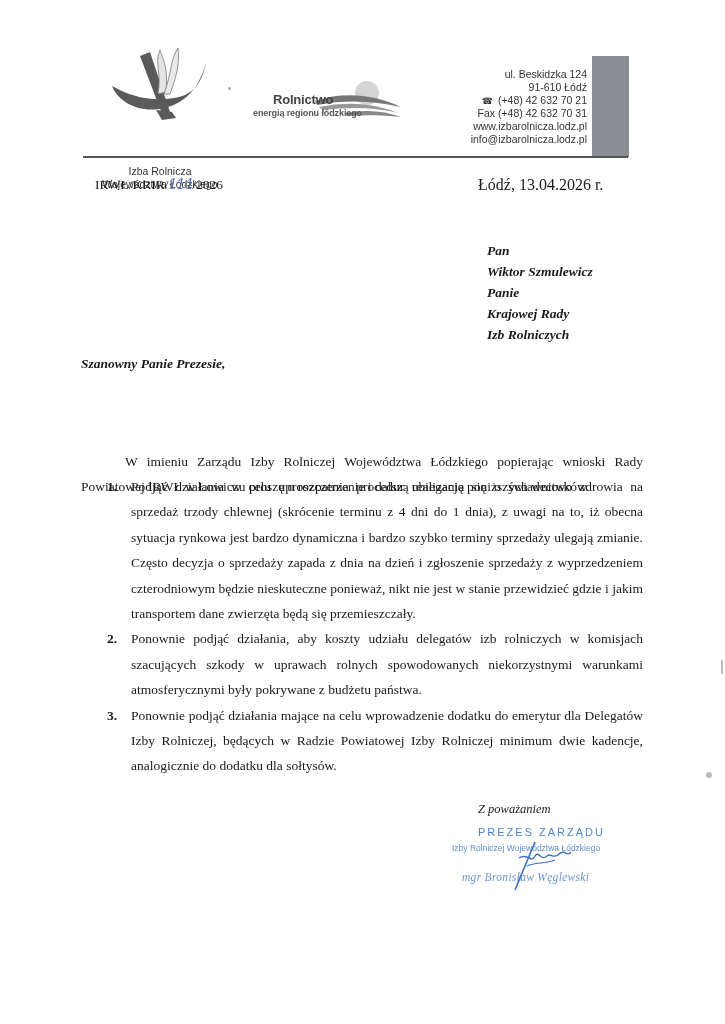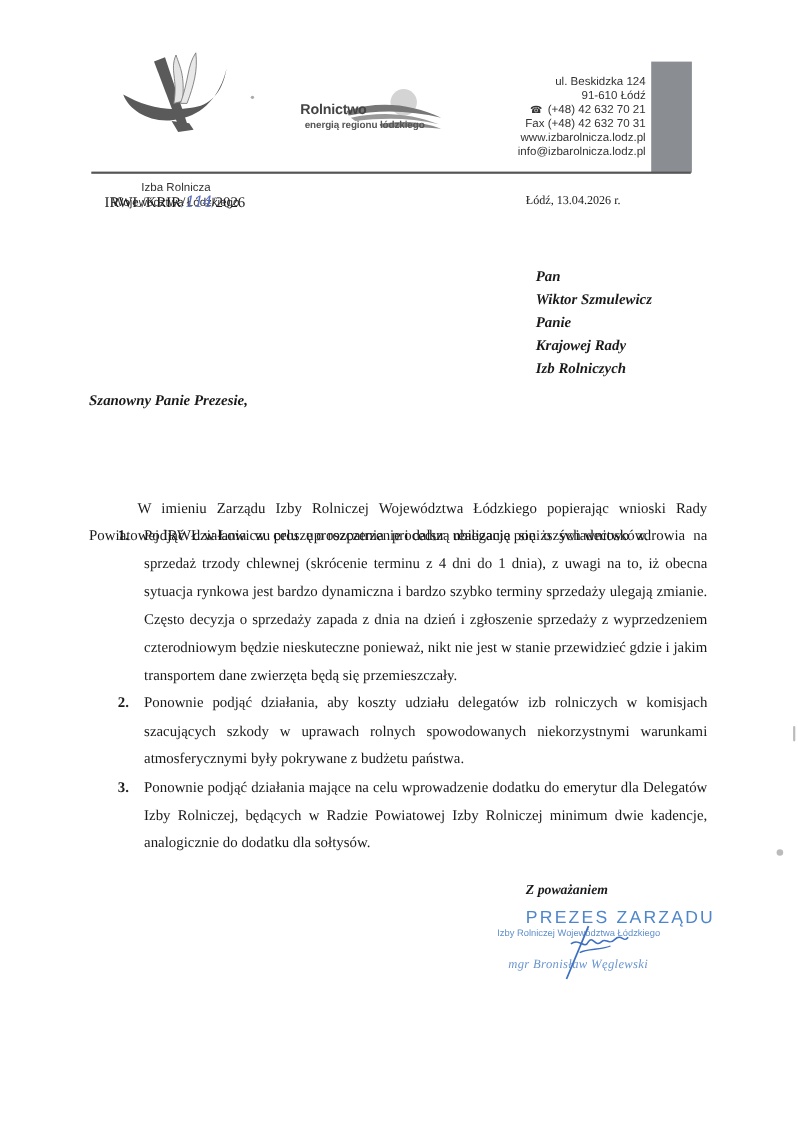--- a/index.html
+++ b/index.html
@@ -5,48 +5,48 @@
   html, body { margin: 0; padding: 0; background: #ffffff; }
   body { width: 725px; height: 1024px; position: relative; overflow: hidden; font-family: "Liberation Serif", serif; color: #1a1a1a; }
   .abs { position: absolute; }
 
   
   .logo-emblem { left: 110px; top: 42px; width: 100px; height: 82px; }
   .org-name { left: 80px; top: 125px; width: 160px; text-align: center; font-family: "Liberation Sans", sans-serif; font-size: 10.5px; line-height: 13px; color: #333; margin-top: 40px; }
   .dot-mark { left: 228px; top: 87px; width: 3px; height: 3px; background: #aaa; border-radius: 50%; }
   .rolnictwo-logo { left: 255px; top: 77px; width: 150px; height: 46px; }
   .rol-title { left: 259px; top: 92px; font-family: "Liberation Sans", sans-serif; font-weight: bold; font-size: 13px; color: #444; letter-spacing: -0.2px; padding-left: 14px; }
-  .rol-sub { left: 277px; top: 108px; font-family: "Liberation Sans", sans-serif; font-weight: bold; font-size: 9px; color: #555; letter-spacing: -0.1px; text-align: center; }
+  .rol-sub { left: 253px; top: 108px; font-family: "Liberation Sans", sans-serif; font-weight: bold; font-size: 9px; color: #555; letter-spacing: -0.1px; text-align: center; }
   .contact { right: 138px; top: 68px; text-align: right; font-family: "Liberation Sans", sans-serif; font-size: 10.5px; line-height: 12.8px; color: #333; }
   .contact .line { white-space: nowrap; margin-left: 20px; }
   .phone-icon { font-size: 9px; margin-right: 2px; }
   .gray-block { left: 592px; top: 56px; width: 37px; height: 101px; background: #8a8e93; }
   .header-rule { left: 83px; top: 156px; width: 545px; height: 2px; background: #555; }
 
   
   .ref { left: 95px; top: 176px; font-size: 13.5px; }
   .ref .handwritten { color: #5a6fc0; font-family: "DejaVu Serif", serif; font-style: italic; font-size: 14px; letter-spacing: -1px; }
-  .date { left: 478px; top: 176px; font-size: 11px; }
+  .date { left: 478px; top: 176px; font-size: 16px; }
 
   
   .addressee { left: 487px; top: 240px; font-style: italic; font-weight: bold; font-size: 13.5px; line-height: 21px; }
 
   .salutation { left: 81px; top: 356px; font-style: italic; font-weight: bold; font-size: 13.5px; }
 
   .body-text { left: 81px; top: 402px; width: 562px; font-size: 13.5px; line-height: 24.5px; text-align: justify; margin-top: 48px; }
   .body-text .indent { display: inline-block; width: 44px; }
 
   .list { left: 97px; top: 474px; width: 546px; font-size: 13.5px; line-height: 25.4px; margin: 0; padding: 0; list-style: none; }
   .list li { position: relative; padding-left: 34px; text-align: justify; }
   .list .num { position: absolute; left: 10px; top: 0; font-weight: bold; }
 
-  .closing { left: 478px; top: 802px; font-style: italic; font-weight: bold; font-size: 12.5px; }
+  .closing { left: 478px; top: 802px; font-style: italic; font-weight: normal; font-size: 12.5px; }
 
   
-  .stamp-title { left: 478px; top: 826px; font-family: "Liberation Sans", sans-serif; font-size: 16px; letter-spacing: 2px; color: #4f86c9; }
+  .stamp-title { left: 478px; top: 826px; font-family: "Liberation Sans", sans-serif; font-size: 11px; letter-spacing: 2px; color: #4f86c9; }
   .stamp-org { left: 452px; top: 843px; font-family: "Liberation Sans", sans-serif; font-size: 8.5px; color: #5f8fcc; }
   .stamp-name { left: 462px; top: 871px; font-style: italic; font-size: 11.5px; color: #6a95cf; letter-spacing: 0.3px; }
   .signature { left: 505px; top: 838px; width: 90px; height: 55px; }
 
   .speck { background: #bbb; border-radius: 50%; }
 </style>
 </head>
 <body>
 
 <div class="abs logo-emblem">

